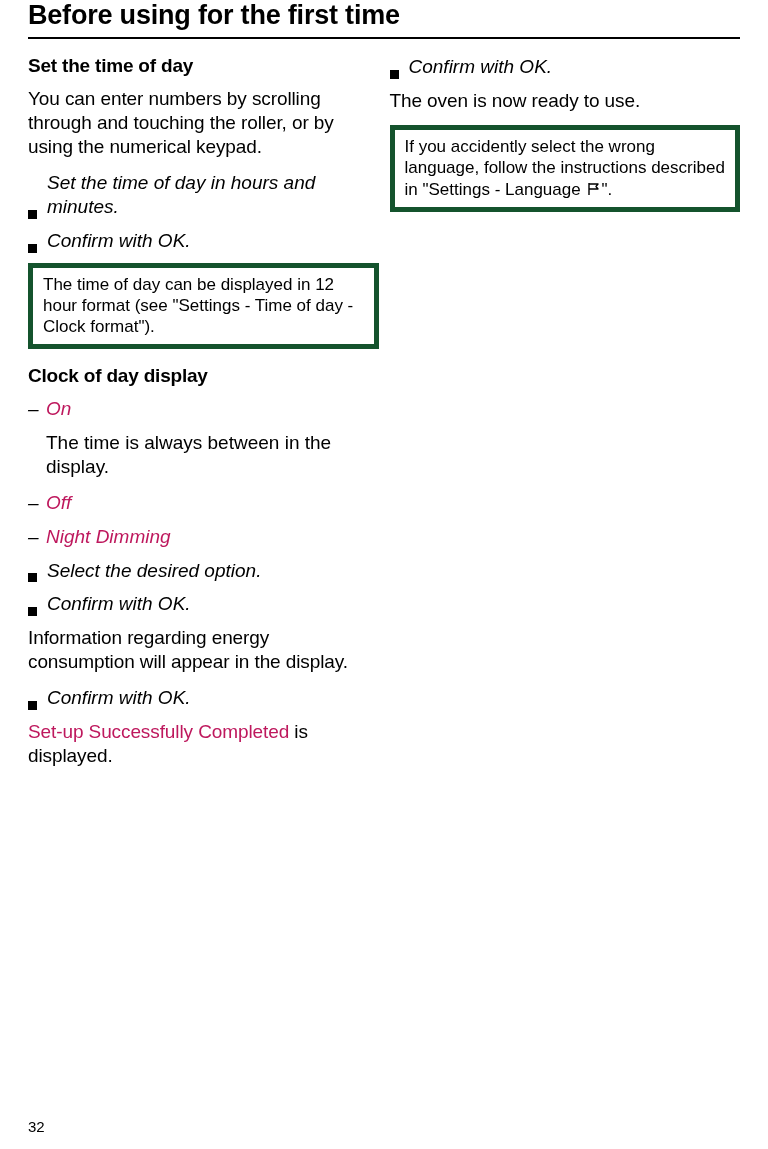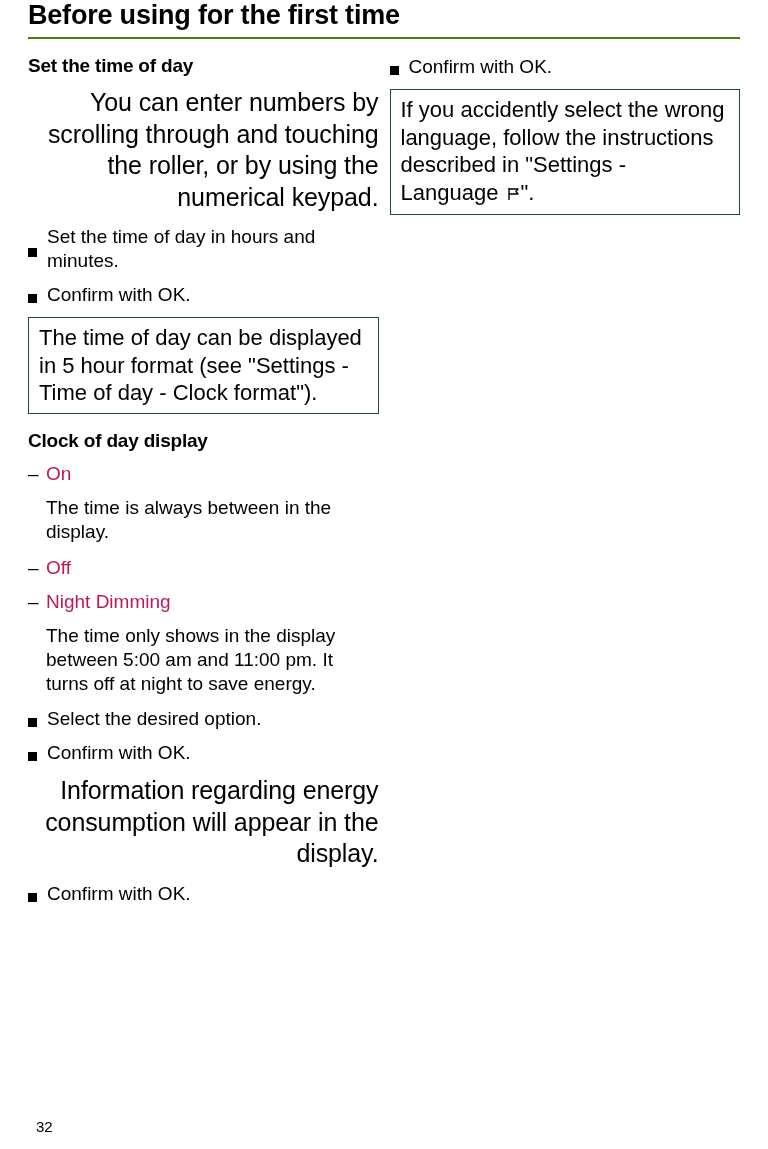--- a/index.html
+++ b/index.html
@@ -10,49 +10,49 @@
       color: #000;
       font-family: Helvetica, Arial, sans-serif;
       padding: 0 28px 20px 28px;
       position: relative;
     }
     .page-title {
       font-size: 27px;
       font-weight: 700;
       padding-top: 0px;
       padding-bottom: 6px;
-      border-bottom: 2px solid #4d7c0f;
+      border-bottom: 2px solid #000000;
       margin-bottom: 16px;
       letter-spacing: -0.2px;
     }
     .cols {
       display: flex;
       gap: 11px;
     }
     .col {
       flex: 1 1 0;
       min-width: 0;
     }
     .section-title {
       font-size: 19px;
       font-weight: 700;
       margin-bottom: 10px;
       letter-spacing: -0.2px;
     }
     .para {
-      font-size: 25px;
+      font-size: 19px;
       line-height: 1.26;
       margin-bottom: 12px;
       letter-spacing: -0.1px;
-      text-align: right;
     }
     .list-item {
       display: flex;
-      align-items: center;
+      align-items: flex-end;
       margin-bottom: 10px;
+      font-style: italic;
     }
     .bullet-sq {
       width: 9px;
       height: 9px;
       background: #000;
       flex: 0 0 9px;
       margin-top: 7px;
       margin-left: 0px;
       margin-right: 10px;
     }
@@ -64,40 +64,39 @@
     .li-text {
       font-size: 19px;
       line-height: 1.26;
       flex: 1;
     }
     .li-text.indent {
       margin-left: 18px;
       margin-bottom: 12px;
     }
     .box {
-      border: 1px solid #14532d;
+      border: 5px solid #14532d;
       padding: 6px 10px;
-      font-size: 22px;
+      font-size: 17px;
       line-height: 1.26;
       margin: 10px 0 16px 0;
     }
     .display-font {
       font-family: Arial, Helvetica, sans-serif;
       font-weight: 300;
       color: #be185d;
     }
     .inline {
       display: inline;
     }
     .page-number {
       position: absolute;
       bottom: 14px;
       left: 28px;
       font-size: 15px;
-      margin-left: 8px;
     }
     .flag-icon {
       display: inline-block;
       vertical-align: middle;
       margin-left: 2px;
       margin-right: 0px;
     }
   </style>
 </head>
 <body>
@@ -115,70 +114,73 @@
     <div class="list-item">
       <span class="bullet-sq"></span>
       <span class="li-text">Set the time of day in hours and minutes.</span>
     </div>
 
     <div class="list-item">
       <span class="bullet-sq"></span>
       <span class="li-text">Confirm with OK.</span>
     </div>
 
-    <div class="box">The time of day can be displayed in 5 hour format (see "Settings - Time of day - Clock format").</div>
+    <div class="box">The time of day can be displayed in 12 hour format (see "Settings - Time of day - Clock format").</div>
 
     <h2 class="section-title">Clock of day display</h2>
 
 
     <div class="list-item">
       <span class="dash">–</span>
       <span class="li-text display-font">On</span>
     </div>
     <p class="li-text indent">The time is always between in the display.</p>
 
     <div class="list-item">
       <span class="dash">–</span>
       <span class="li-text display-font">Off</span>
     </div>
 
     <div class="list-item">
       <span class="dash">–</span>
       <span class="li-text display-font">Night Dimming</span>
     </div>
-    <p class="li-text indent">The time only shows in the display between 5:00 am and 11:00 pm. It turns off at night to save energy.</p>
 
     <div class="list-item">
       <span class="bullet-sq"></span>
       <span class="li-text">Select the desired option.</span>
     </div>
 
     <div class="list-item">
       <span class="bullet-sq"></span>
       <span class="li-text">Confirm with OK.</span>
     </div>
 
     <p class="para">Information regarding energy consumption will appear in the display.</p>
 
     <div class="list-item">
       <span class="bullet-sq"></span>
       <span class="li-text">Confirm with OK.</span>
     </div>
 
 
+    <p class="para">
+      <span class="display-font inline">Set-up Successfully Completed</span><span class="inline"> is displayed.</span>
+    </p>
 
   </div>
 
   <div class="col">
 
     <div class="list-item">
       <span class="bullet-sq"></span>
       <span class="li-text">Confirm with OK.</span>
     </div>
 
+    <p class="para">The oven is now ready to use.</p>
 
     <div class="box">
       <span>If you accidently select the wrong language, follow the instructions described in "Settings - Language </span><span class="flag-icon"><svg width="14" height="14" viewBox="0 0 14 14">
             <path d="M2 1 L2 13 M2 2 L11 2 L9 4.5 L11 7 L2 7" stroke="#000" stroke-width="1.4" fill="none" stroke-linejoin="round"></path>
           </svg></span><span>".</span>
     </div>
 
   </div>
 
 </div>

